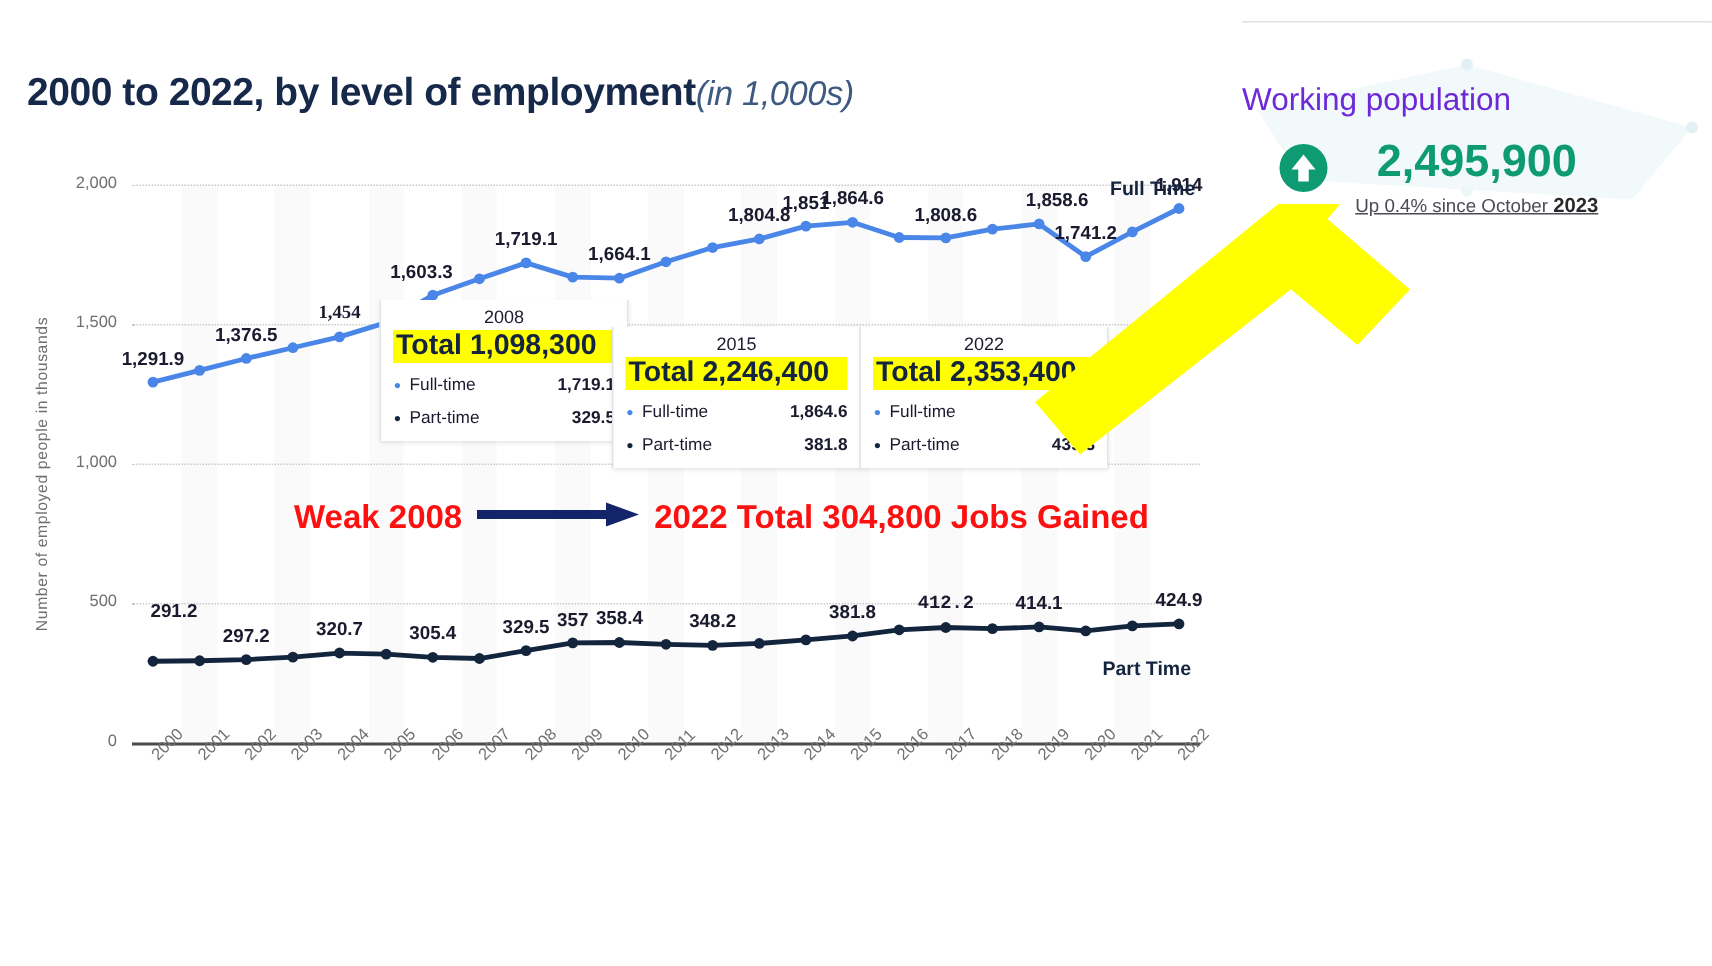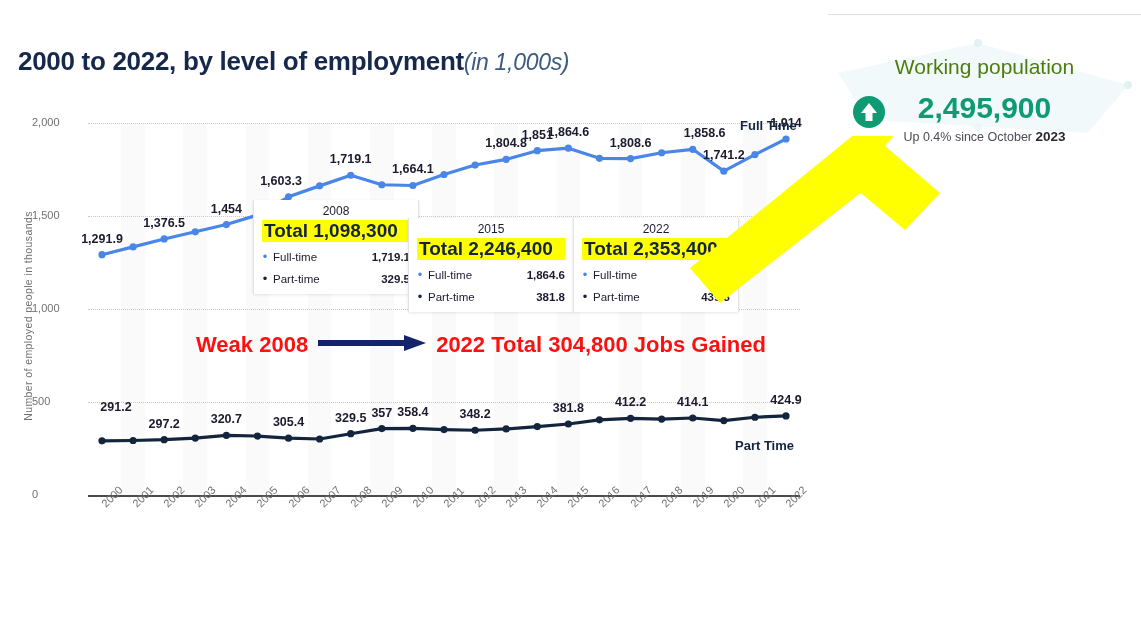--- a/index.html
+++ b/index.html
@@ -36,21 +36,21 @@
   }
   .gridline {
     position:absolute; left:0; right:0; height:0;
     border-top:1px dotted #c9c9c9;
   }
   #axis-line {
     position:absolute; left:88px; top:390px; width:712px; height:0;
     border-top:2px solid #4b4b4b;
   }
   .ytick {
-    position:absolute; right:0; width:46px; 
+    position:absolute; right:0; width:46px; text-align:right;
     font-size:11px; color:#707070; transform:translateY(-7px);
   }
   #ylabels { position:absolute; left:32px; top:18px; width:46px; height:372px; }
   #yaxis-title {
     position:absolute; left:-122px; top:205px; width:300px;
     transform:rotate(-90deg);
     font-size:10.5px; color:#6f6f6f; text-align:center;
     letter-spacing:0.4px;
   }
   #xlabels { position:absolute; left:88px; top:396px; width:712px; height:60px; }
@@ -105,30 +105,30 @@
 
   
   #right-col { position:absolute; left:818px; top:0; width:323px; height:644px; }
   #wp-card {
     position:absolute; left:10px; top:14px; width:313px; height:122px;
     border-top:1px solid #e0e0e0;
     background:#ffffff;
   }
   #wp-deco { position:absolute; left:0; top:0; width:313px; height:122px; }
   #wp-title {
-    position:absolute; left:0; top:40px; width:313px; text-align:center;
-    font-size:21px; color:#4d7c0f;
+    position:absolute; left:0; top:40px; width:313px; text-align:left;
+    font-size:21px; color:#6d28d9;
   }
   #wp-value {
     position:absolute; left:0; top:76px; width:313px; text-align:center;
     font-size:30px; font-weight:bold; color:#0e9b74;
   }
   #wp-sub {
     position:absolute; left:0; top:114px; width:313px; text-align:center;
-    font-size:12.5px; color:#4b4b55;
+    font-size:12.5px; color:#4b4b55;text-decoration:underline;
   }
   #wp-sub b { color:#2a2a2a; font-size:13.5px; }
   #wp-icon {
     position:absolute; left:24px; top:80px; width:34px; height:34px;
   }
 
   
   #yellow-arrow { position:absolute; left:690px; top:88px; width:451px; height:280px; pointer-events:none; }
 </style>
 </head>
@@ -220,41 +220,41 @@
         <circle cx="573.64192139738" cy="296.112" r="3.6" fill="#13243d"></circle>
         <circle cx="604.7336244541485" cy="294.9774" r="3.6" fill="#13243d"></circle>
         <circle cx="635.8253275109171" cy="297.6" r="3.6" fill="#13243d"></circle>
         <circle cx="666.9170305676856" cy="294.252" r="3.6" fill="#13243d"></circle>
         <circle cx="698.0087336244542" cy="292.9686" r="3.6" fill="#13243d"></circle>
       </svg>
 
     <div id="data-labels">
         <div class="dlabel" style="left: 13.9913px; top: 122.707px;">1,291.9</div>
         <div class="dlabel" style="left: 76.1747px; top: 106.971px;">1,376.5</div>
-        <div class="dlabel" style="left: 138.358px; top: 92.556px;">1,454</div>
+        <div class="dlabel" style="left: 138.358px; top: 92.556px; font-family: Liberation Serif, serif;">1,454</div>
         <div class="dlabel" style="left: 193px; top: 64.7862px;">1,603.3</div>
         <div class="dlabel" style="left: 262.725px; top: 43.2474px;">1,719.1</div>
         <div class="dlabel" style="left: 324.908px; top: 53.4774px;">1,664.1</div>
         <div class="dlabel" style="left: 418.183px; top: 27.3072px;">1,804.8</div>
         <div class="dlabel" style="left: 449.275px; top: 18.714px;">1,851</div>
         <div class="dlabel" style="left: 480.367px; top: 16.1844px;">1,864.6</div>
         <div class="dlabel" style="left: 542.55px; top: 26.6004px;">1,808.6</div>
         <div class="dlabel" style="left: 604.734px; top: 17.3004px; margin-left: 12px;">1,858.6</div>
         <div class="dlabel" style="left: 635.825px; top: 39.1368px;">1,741.2</div>
         <div class="dlabel" style="left: 698.009px; top: 6.996px;">1,914</div>
         <div class="dlabel" style="left: 13.9913px; top: 291px; margin-left: 14px;">291.2</div>
         <div class="dlabel" style="left: 76.1747px; top: 307.721px;">297.2</div>
         <div class="dlabel" style="left: 138.358px; top: 303.35px;">320.7</div>
         <div class="dlabel" style="left: 200.541px; top: 306.196px;">305.4</div>
         <div class="dlabel" style="left: 262.725px; top: 301.713px;">329.5</div>
         <div class="dlabel" style="left: 293.817px; top: 296.598px;">357</div>
         <div class="dlabel" style="left: 324.908px; top: 296.338px;">358.4</div>
         <div class="dlabel" style="left: 387.092px; top: 298.235px;">348.2</div>
         <div class="dlabel" style="left: 480.367px; top: 291.985px;">381.8</div>
-        <div class="dlabel" style="left: 542.55px; top: 286.331px;">412.2</div>
+        <div class="dlabel" style="left: 542.55px; top: 286.331px; font-family: Liberation Mono, monospace;">412.2</div>
         <div class="dlabel" style="left: 604.734px; top: 285.977px;">414.1</div>
         <div class="dlabel" style="left: 698.009px; top: 283.969px;">424.9</div>
       </div>
   </div>
 
   <div id="axis-line"></div>
   <div id="xlabels">
       <div class="xtick" style="left: 10.9913px;">2000</div>
       <div class="xtick" style="left: 42.083px;">2001</div>
       <div class="xtick" style="left: 73.1747px;">2002</div>

